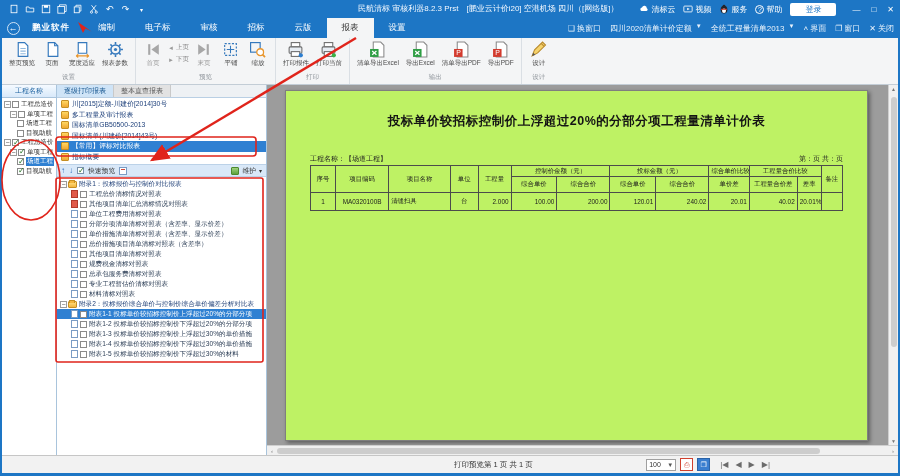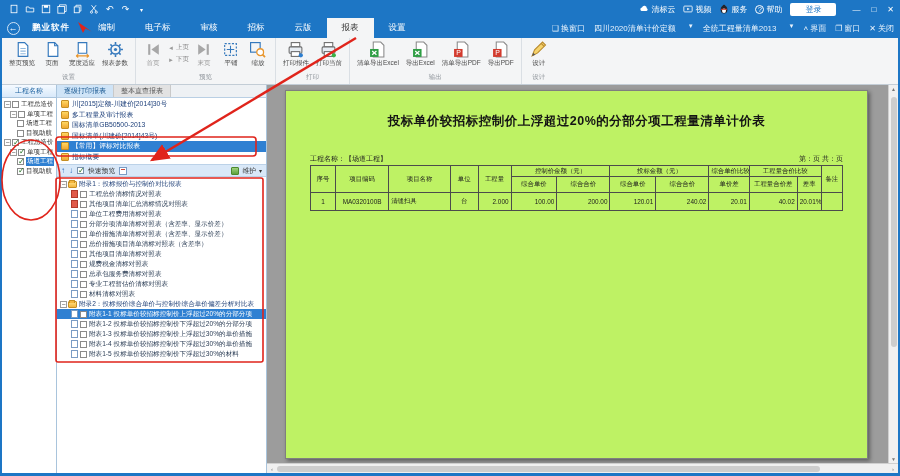--- a/index.html
+++ b/index.html
@@ -21,21 +21,21 @@
 
 .menubar{height:20px;background:#1d76c5;display:flex;align-items:stretch;color:#fff;font-size:8.5px;position:relative;flex:none}
 .back-btn{width:22px;display:flex;align-items:center;justify-content:center}
 .back-circle{width:13px;height:13px;border:1px solid #cfe3f5;border-radius:50%;display:flex;align-items:center;justify-content:center;font-size:9px;color:#fff}
 .app-menu{padding:0 13px 0 8px;display:flex;align-items:center;font-weight:bold;letter-spacing:1px}
 .mtabs{display:flex}
 .mtab{padding:0 15px;display:flex;align-items:center;cursor:default}
 .mtab.active{background:#f4f5f6;color:#2b2b2b}
 .menubar-right{position:absolute;right:4px;top:0;height:100%;display:flex;align-items:center;gap:9px;font-size:8px;color:#eaf3fc}
 .mb-ico{font-size:8px}
-.mb-select{display:flex;align-items:flex-start;gap:12px}
+.mb-select{display:flex;align-items:flex-start;gap:4px}
 .caret{font-size:6px}
 
 .ribbon{height:47px;background:#f4f5f6;border-bottom:1px solid #c3cdd6;display:flex;flex:none}
 .rgroup{display:flex;flex-direction:column;padding:1px 5px 0}
 .rgroup + .rgroup{border-left:1px solid #dadfe4}
 .rbuttons{flex:1;display:flex;align-items:flex-start;gap:3px}
 .rbtn{display:flex;flex-direction:column;align-items:center;font-size:6.5px;color:#4a4a4a;padding:2px 2px 0;min-width:24px;white-space:nowrap}
 .rbtn svg{width:17px;height:17px;margin-bottom:1px}
 .rbtn.dis{color:#9a9a9a}
 .minicol{display:flex;flex-direction:column;justify-content:flex-start;gap:3px;padding-top:4px}
@@ -153,20 +153,21 @@
           <svg viewBox="0 0 12 12">
             <path d="M3 1.5l5.5 7M8.5 1.5L3 8.5" stroke="#fff" fill="none"></path>
             <circle cx="3" cy="9.8" r="1.3" fill="none" stroke="#fff"></circle>
             <circle cx="8.7" cy="9.8" r="1.3" fill="none" stroke="#fff"></circle>
           </svg>
         </span>
       <span class="qi">↶</span>
       <span class="qi">↷</span>
       <span class="qi" style="font-size:6px">▾</span>
     </div>
+    <span class="title-text">民航清标 审核利器8.2.3 Prst　[鹏业云计价i20] 空港机场 四川（[网络版]）</span>
     <div class="tb-right">
       <span class="tb-item">
         <svg viewBox="0 0 12 12">
             <path d="M3 8.5a2.3 2.3 0 0 1 .6-4.4A3 3 0 0 1 9.4 5 1.9 1.9 0 0 1 9 8.5z" fill="#fff"></path>
           </svg>
         <span>清标云</span>
       </span>
       <span class="tb-item">
         <svg viewBox="0 0 12 12">
             <rect x="1" y="2.5" width="10" height="7" rx="1" fill="none" stroke="#fff"></rect>
@@ -722,20 +723,37 @@
         </div>
       </div>
       <div class="hscroll">
         <span class="harrow">‹</span>
         <span class="hthumb"></span>
         <span class="harrow right">›</span>
       </div>
     </div>
   </div>
 
+  <div class="statusbar">
+    <span class="status-text">打印预览第 1 页  共 1 页</span>
+    <div class="status-right">
+      <span class="zoom-box">
+          <span>100</span>
+          <span class="caret">▼</span>
+        </span>
+      <span class="sq-btn redb">⎙</span>
+      <span class="sq-btn blueb">❐</span>
+      <span class="nav-grp">
+        <span>|◀</span>
+        <span>◀</span>
+        <span>▶</span>
+        <span>▶|</span>
+      </span>
+    </div>
+  </div>
 </div>
 
 <svg class="annotations" width="900" height="476" viewBox="0 0 900 476">
   <defs>
     <marker id="ah" markerWidth="9" markerHeight="8" refX="7" refY="3.5" orient="auto">
       <path d="M0,0 L8,3.5 L0,7 z" fill="#e0241b"></path>
     </marker>
   </defs>
   <path d="M78,22 l5,11 2.5,-4.5 6,3 z" fill="#e0241b"></path>
   <line x1="356" y1="38" x2="152" y2="160" stroke="#e0241b" stroke-width="2.4" marker-end="url(#ah)"></line>

